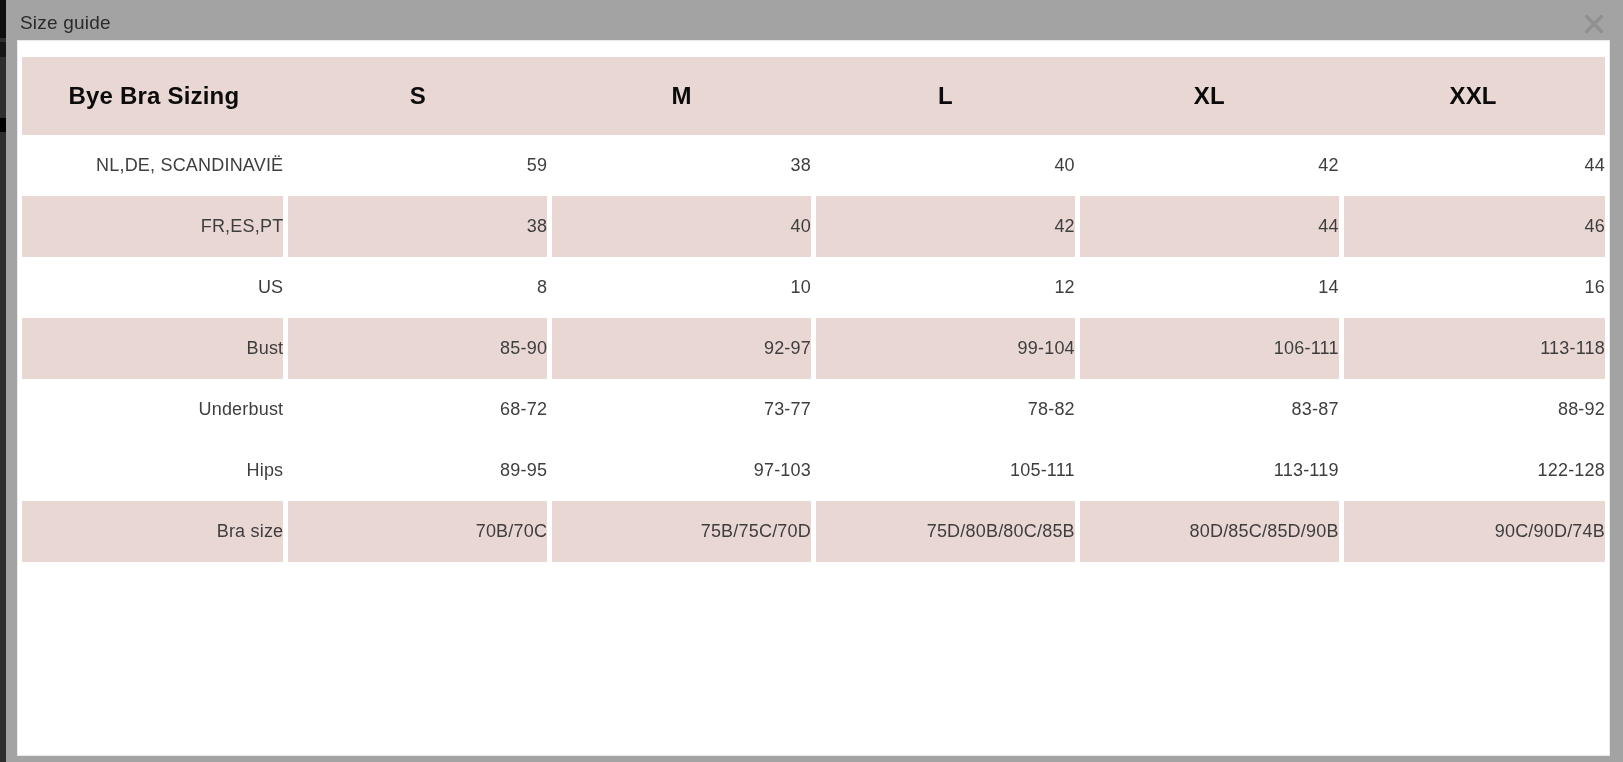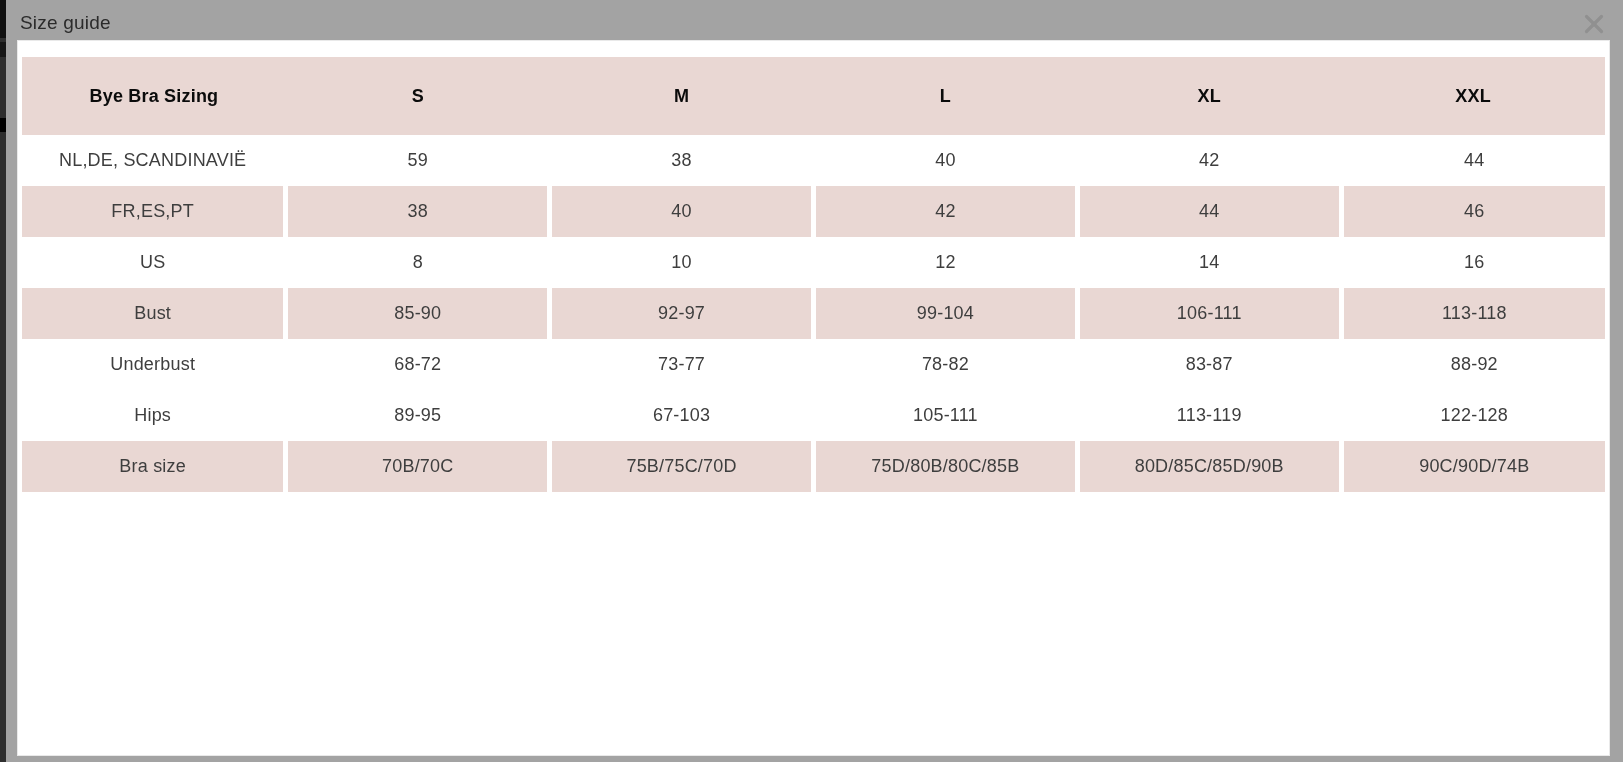--- a/index.html
+++ b/index.html
@@ -48,28 +48,28 @@
     width: 100%;
     table-layout: fixed;
     border-collapse: collapse;
     font-size: 18px;
   }
   table.size-table th {
     height: 78px;
     background: #e9d7d3;
     color: #0b0b0b;
     font-weight: 700;
-    font-size: 18px;
+    font-size: 24px;
     text-align: center;
     vertical-align: middle;
     letter-spacing: 0.2px;
   }
   table.size-table td {
-    height: 51px;
-    text-align: center;
+    height: 61px;
+    text-align: right;
     vertical-align: middle;
     color: #3e3e3e;
     letter-spacing: 0.2px;
   }
   table.size-table tr.pink td { background: #e9d7d3; }
   table.size-table tr.white td { background: #ffffff; }
   table.size-table tbody td + td { border-left: 5px solid #ffffff; }
 </style>
 </head>
 <body>
@@ -142,21 +142,21 @@
             <td>Underbust</td>
             <td>68-72</td>
             <td>73-77</td>
             <td>78-82</td>
             <td>83-87</td>
             <td>88-92</td>
           </tr>
           <tr class="white">
             <td>Hips</td>
             <td>89-95</td>
-            <td>67-103</td>
+            <td>97-103</td>
             <td>105-111</td>
             <td>113-119</td>
             <td>122-128</td>
           </tr>
           <tr class="pink">
             <td>Bra size</td>
             <td>70B/70C</td>
             <td>75B/75C/70D</td>
             <td>75D/80B/80C/85B</td>
             <td>80D/85C/85D/90B</td>

